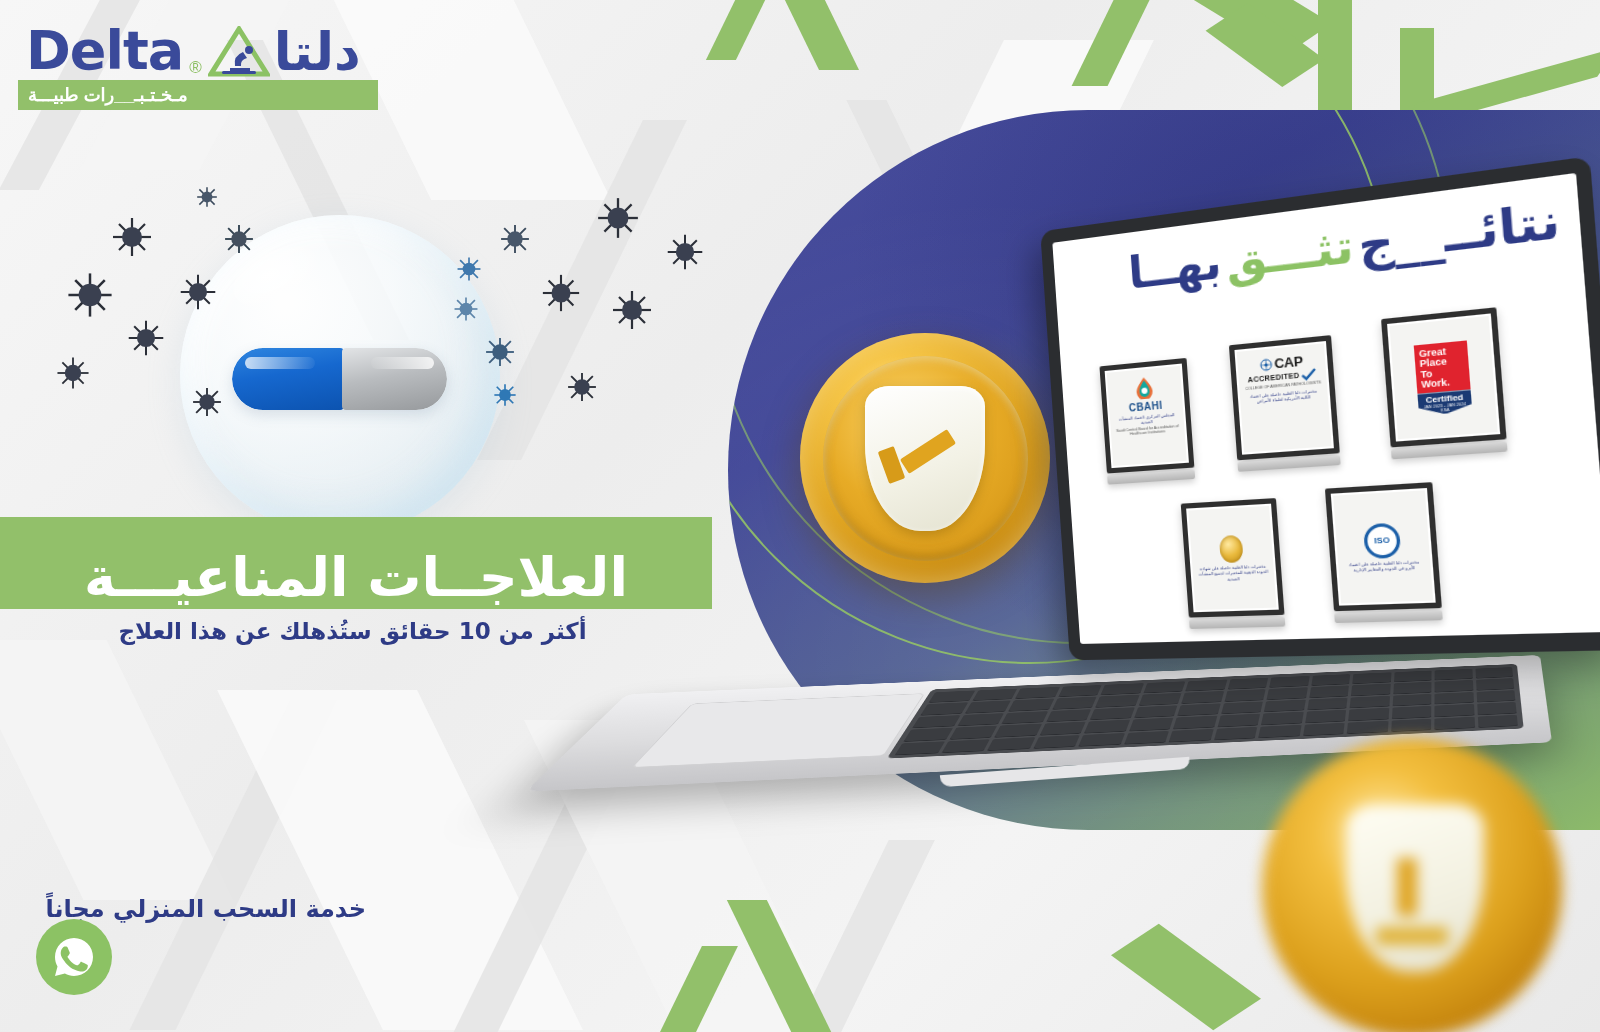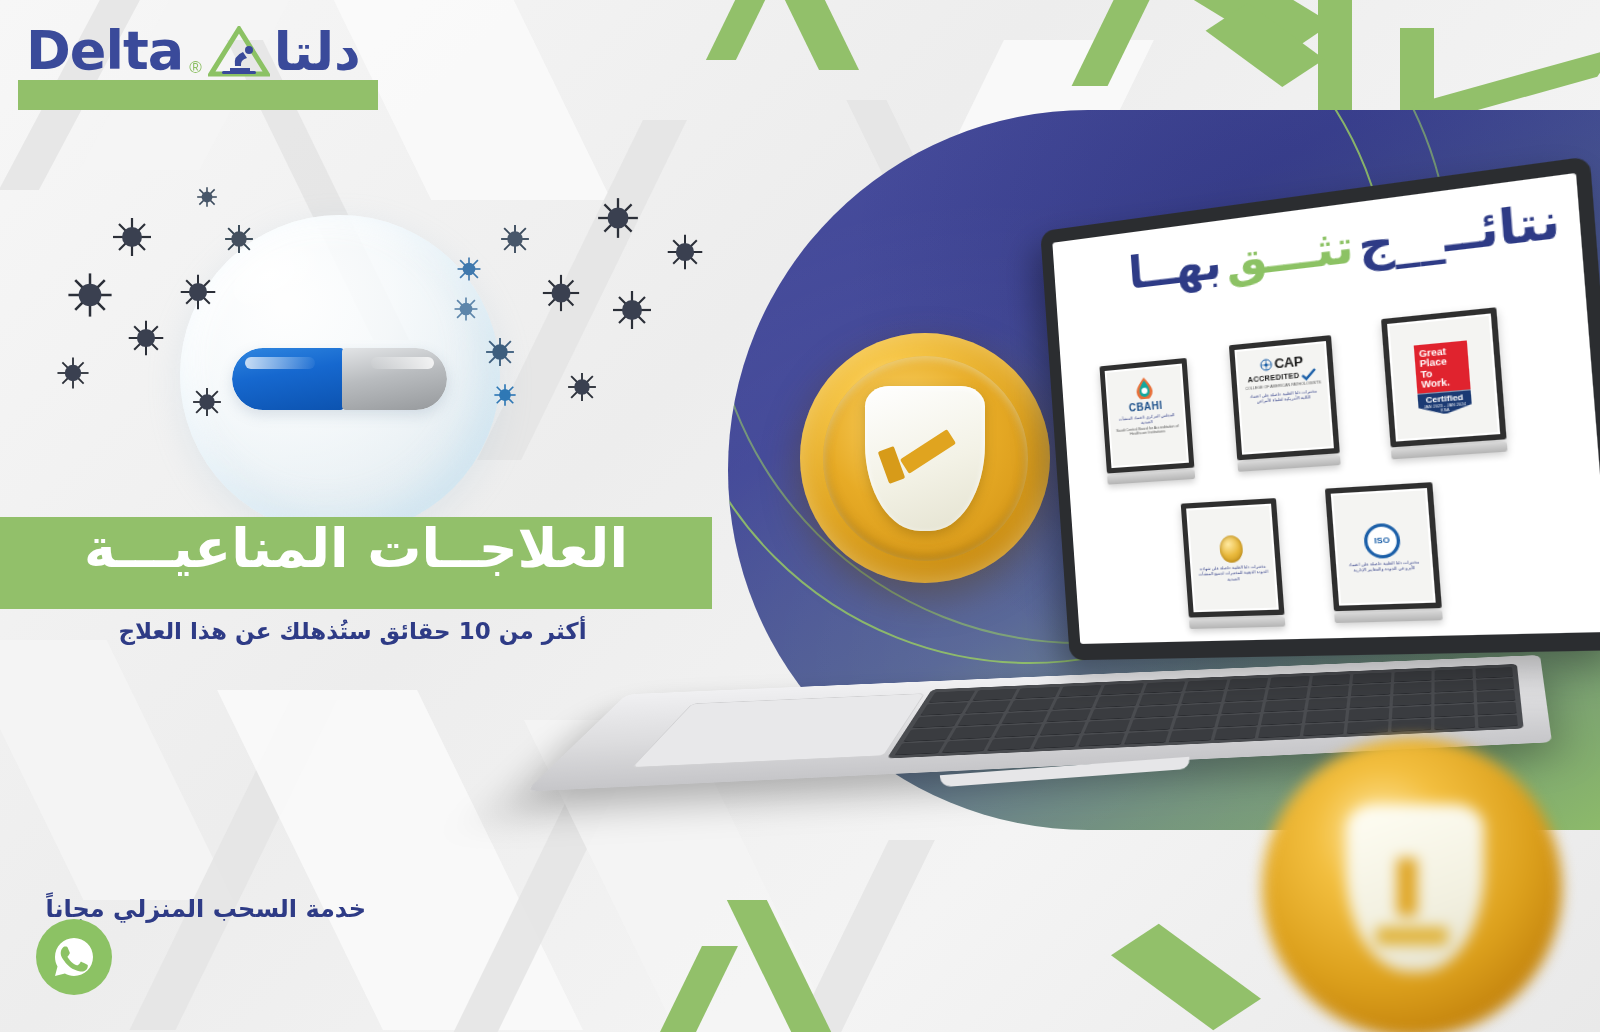--- a/index.html
+++ b/index.html
@@ -61,21 +61,21 @@
   .cap-r{position:absolute;right:0;top:0;width:49%;height:100%;border-radius:4px 31px 31px 4px;
     background:linear-gradient(170deg,#e2e4e6 0%,#b9bcbf 45%,#96999c 100%);}
   .cap-r:after{content:"";position:absolute;right:12%;top:14%;width:60%;height:20%;border-radius:12px;
     background:linear-gradient(270deg,rgba(255,255,255,.8),rgba(255,255,255,.05));}
 
   .virus{position:absolute;}
 
   
   #title-banner{
     position:absolute;left:0;top:517px;width:712px;height:92px;background:#92c06a;
-    display:flex;align-items:flex-start;justify-content:center;
+    display:flex;align-items:flex-end;justify-content:center;
   }
   #title-banner .t{color:#fff;font-size:54px;font-weight:bold;direction:rtl;letter-spacing:0px;
     font-family:"DejaVu Sans",sans-serif;}
   #subtitle{
     position:absolute;left:0;top:618px;width:705px;text-align:center;color:#2e3b86;
     font-size:23px;font-weight:bold;direction:rtl;font-family:"DejaVu Sans",sans-serif;
   }
 
   
   #contact{position:absolute;left:28px;top:895px;width:360px;height:105px;}
@@ -227,20 +227,21 @@
           <polygon points="31,3 59,48 3,48" fill="none" stroke="#8cc264" stroke-width="5"></polygon>
           <path d="M22 42 h20 v4 h-20 z" fill="#3a4a9a"></path>
           <path d="M27 40 q-2 -10 8 -14 l4 6 q-7 2 -6 8 z" fill="#3a4a9a"></path>
           <circle cx="41" cy="24" r="4" fill="#3a4a9a"></circle>
           <rect x="14" y="45" width="34" height="3" rx="1.5" fill="#3a4a9a"></rect>
         </svg>
       </span>
       <span class="logo-ar">دلتا</span>
     </div>
     <div class="logo-band">
+      <span class="ar">مـخـتـبـ__رات طبيـــة</span>
     </div>
   </div>
 
   <div id="bubble-group">
     <div id="bubble"></div>
     <div id="capsule">
       <div class="cap-l"></div>
         <div class="cap-r"></div>
     </div>
   </div>

